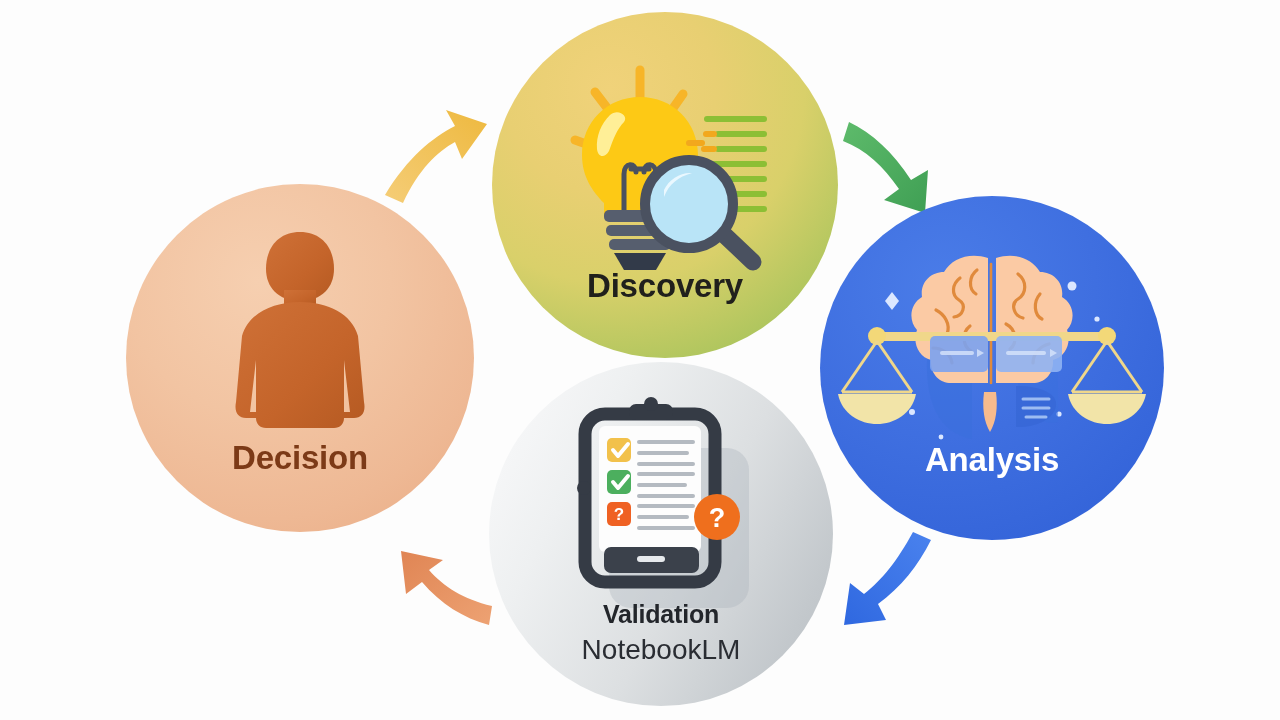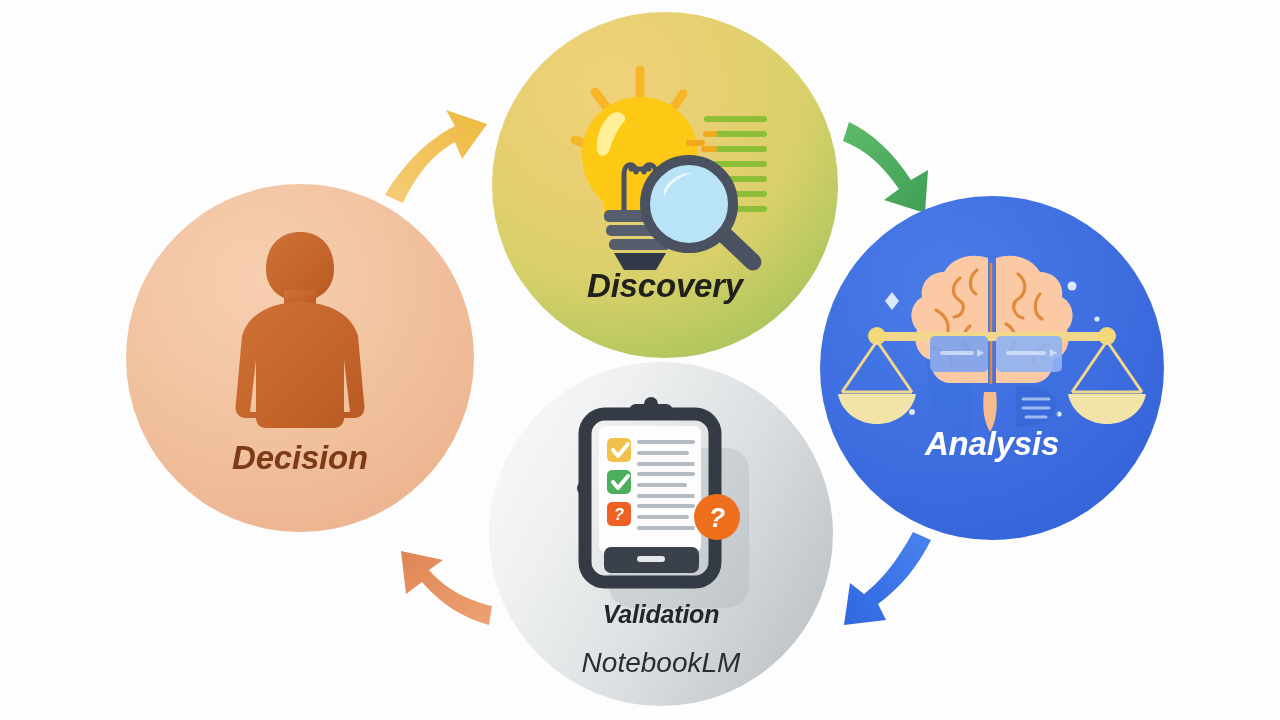--- a/index.html
+++ b/index.html
@@ -14,21 +14,20 @@
     width: 1280px; height: 720px;
     background: #fdfdfd;
   }
   .node {
     position: absolute;
     border-radius: 50%;
     display: flex;
     flex-direction: column;
     align-items: center;
     justify-content: flex-start;
-    font-style: italic;
   }
 
   
   #node-discovery {
     left: 492px; top: 12px; width: 346px; height: 346px;
     background: radial-gradient(circle at 34% 22%, #f0d27a 0%, #e8cf72 30%, #d9d06a 55%, #a8c45c 85%, #97bc55 100%);
   }
   
   #node-analysis {
     left: 820px; top: 196px; width: 344px; height: 344px;
@@ -54,23 +53,23 @@
     white-space: nowrap;
   }
   .sublabel {
     position: absolute;
     width: 100%;
     text-align: center;
     font-weight: 400;
     white-space: nowrap;
   }
   #label-discovery { top: 255px; font-size: 33px; color: #20201c; }
-  #label-analysis  { top: 229px; font-size: 33px; color: #ffffff; }
+  #label-analysis  { top: 245px; font-size: 33px; color: #ffffff; }
   #label-validation{ top: 238px; font-size: 25px; color: #23262b; }
-  #sublabel-validation { top: 272px; font-size: 28px; color: #2a2d33; margin-top: 13px; }
+  #sublabel-validation { top: 272px; font-size: 28px; color: #2a2d33; }
   #label-decision  { top: 255px; font-size: 33px; color: #7c3a17; }
 
   .art { position: absolute; left: 0; top: 0; width: 100%; height: 100%; pointer-events: none; }
   .arrow-layer { position: absolute; left: 0; top: 0; width: 1280px; height: 720px; }
 </style>
 </head>
 <body>
 
 <div id="canvas">
 

